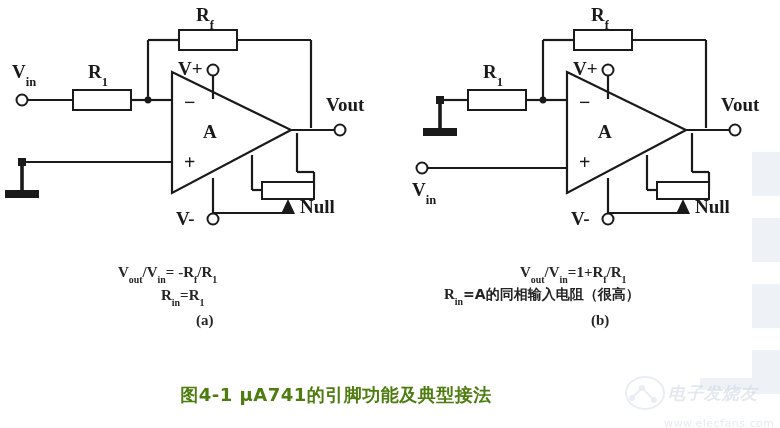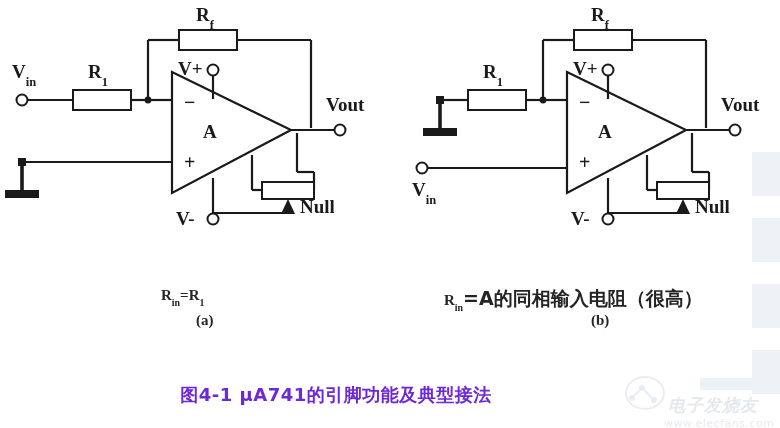--- a/index.html
+++ b/index.html
@@ -41,36 +41,36 @@
     color: #242424;
     font-family: "Liberation Serif", serif;
     font-weight: bold;
     font-size: 15px;
     white-space: nowrap;
     letter-spacing: 0px;
   }
   .formula-cn {
     font-family: "DejaVu Sans", sans-serif;
     font-weight: bold;
-    font-size: 19px;
+    font-size: 14px;
   }
   .panel-letter {
     position: absolute;
     color: #242424;
     font-family: "Liberation Serif", serif;
     font-weight: bold;
     font-size: 15px;
   }
   #caption {
     position: absolute;
     left: 0;
     top: 383px;
     width: 672px;
     text-align: center;
-    color: #6d28d9;
+    color: #4d7c0f;
     font-family: "DejaVu Sans", sans-serif;
     font-weight: bold;
     font-size: 18px;
     letter-spacing: 0.5px;
   }
   
   .wm-bar {
     position: absolute;
     background: #eef1f6;
   }
@@ -78,21 +78,21 @@
     position: absolute;
     left: 624px;
     top: 374px;
     width: 152px;
     height: 52px;
     opacity: 0.5;
   }
   #watermark-logo .wm-text {
     position: absolute;
     left: 44px;
-    top: 20px;
+    top: 8px;
     font-family: "DejaVu Sans", sans-serif;
     font-weight: bold;
     font-size: 17px;
     color: #c9d3e0;
     font-style: italic;
     letter-spacing: 1px;
   }
   #watermark-logo .wm-url {
     position: absolute;
     left: 40px;
@@ -260,27 +260,33 @@
   <div class="lbl lbl-serif-b" style="left:721px; top:95px; font-size:19px;">Vout</div>
 
   <div class="lbl lbl-serif-b" style="left:598px; top:122px; font-size:19px;">A</div>
 
   <div class="lbl lbl-serif-b" style="left:579px; top:92px; font-size:20px;">−</div>
 
   <div class="lbl lbl-serif-b" style="left:579px; top:152px; font-size:20px;">+</div>
 
   <div class="lbl lbl-serif-b" style="left:695px; top:197px; font-size:19px;">Null</div>
 
+  <div class="formula" style="left:118px; top:264px;">
+    <span>V</span><span class="sub">out</span><span>/</span><span>V</span><span class="sub">in</span><span>= -</span><span>R</span><span class="sub">f</span><span>/</span><span>R</span><span class="sub">1</span>
+  </div>
 
   <div class="formula" style="left:161px; top:287px;">
     <span>R</span><span class="sub">in</span><span>=</span><span>R</span><span class="sub">1</span>
   </div>
 
   <div class="panel-letter" style="left:196px; top:312px;">(a)</div>
 
+  <div class="formula" style="left:520px; top:264px;">
+    <span>V</span><span class="sub">out</span><span>/</span><span>V</span><span class="sub">in</span><span>=1+</span><span>R</span><span class="sub">f</span><span>/</span><span>R</span><span class="sub">1</span>
+  </div>
 
   <div class="formula" style="left:444px; top:286px;">
     <span>R</span><span class="sub">in</span><span class="formula-cn">=A的同相输入电阻（很高）</span>
   </div>
 
   <div class="panel-letter" style="left:591px; top:312px;">(b)</div>
 
   <div id="caption">图4-1  μA741的引脚功能及典型接法</div>
 
   <div id="watermark-logo">

